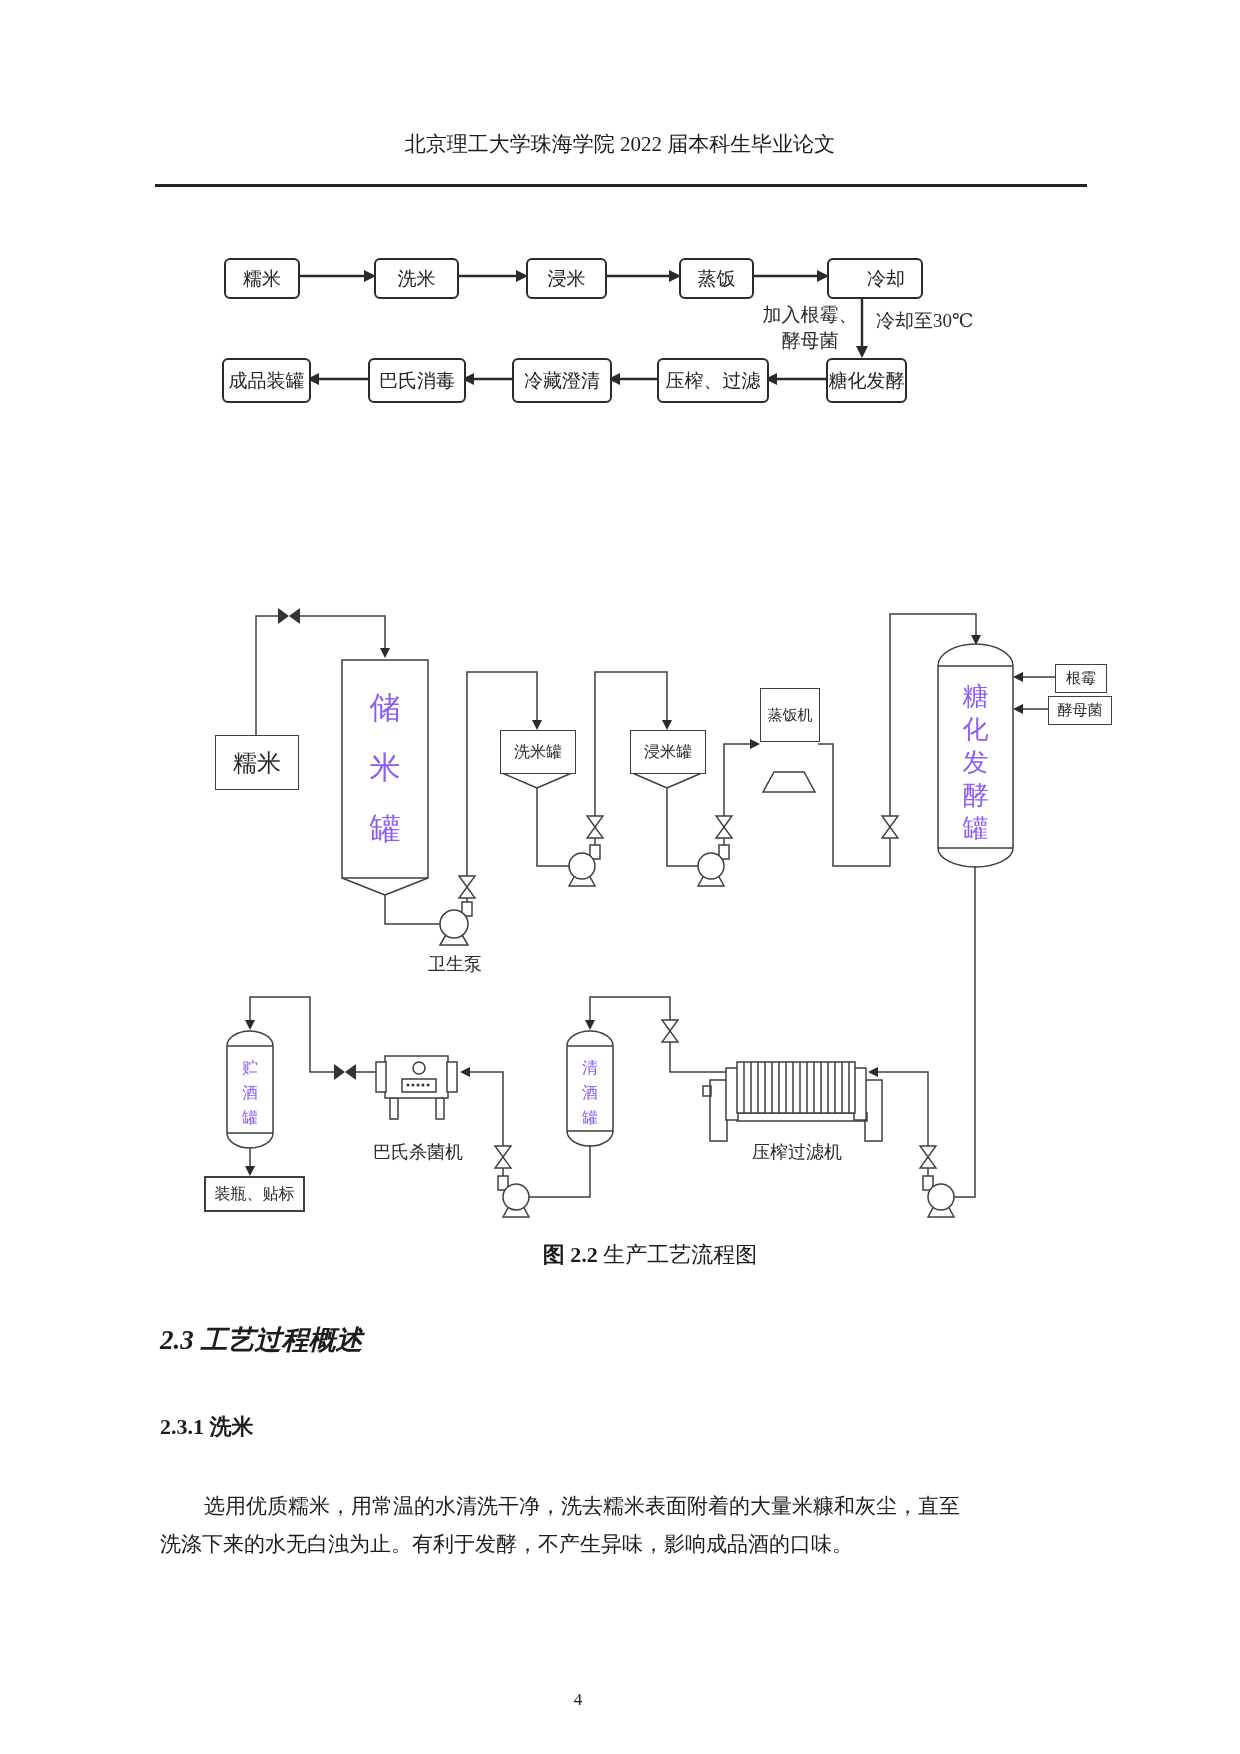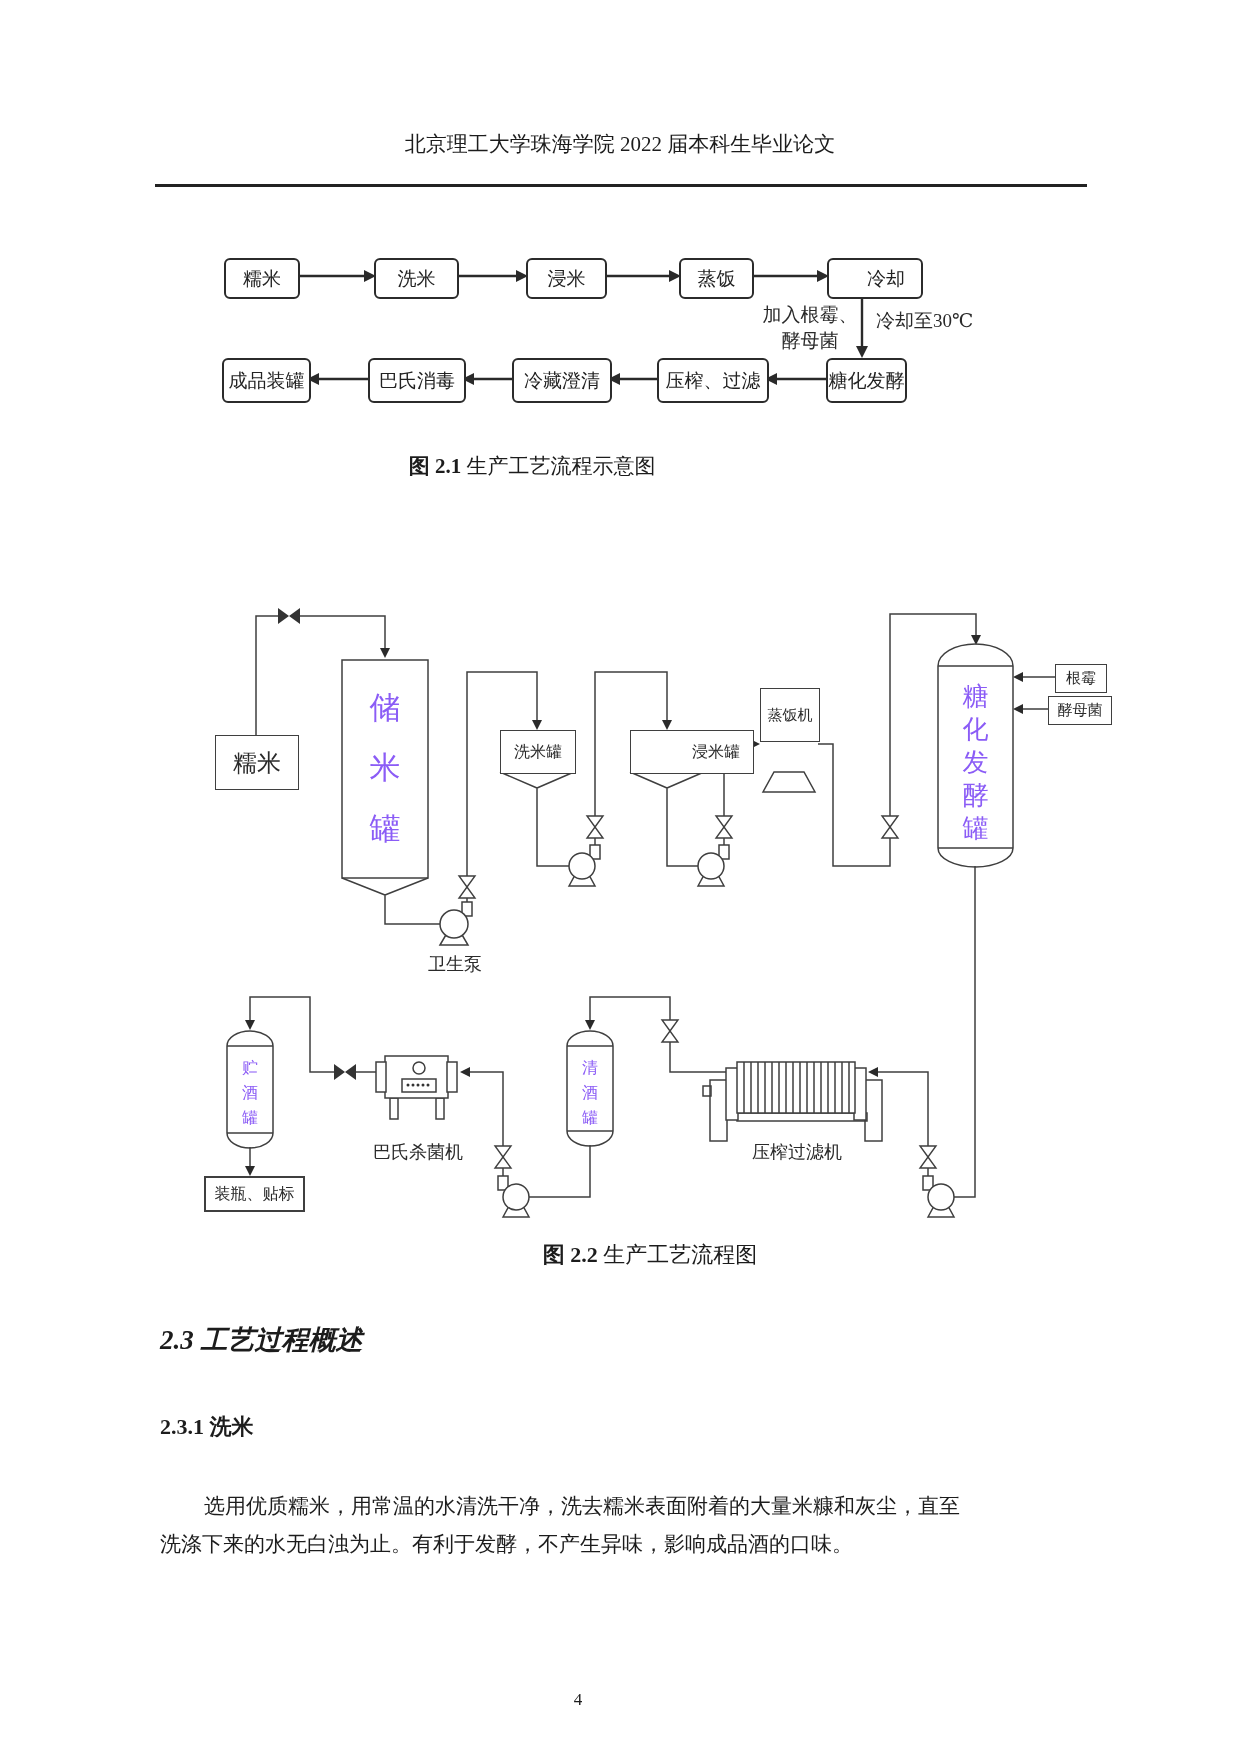--- a/index.html
+++ b/index.html
@@ -220,35 +220,31 @@
   <div class="fbox" style="left:512px;top:358px;width:96px;height:41px;">
       <span>冷藏澄清</span>
     </div>
   <div class="fbox" style="left:657px;top:358px;width:108px;height:41px;">
       <span>压榨、过滤</span>
     </div>
   <div class="fbox" style="left:826px;top:358px;width:77px;height:41px;">
       <span>糖化发酵</span>
     </div>
 
-  <div class="abs center" style="left:332px;top:452px;width:400px;font-size:21px;">
-    <span class="bold">图 2.1</span>
-    <span>生产工艺流程示意图</span>
-  </div>
 
 
   <div class="ebox" style="left:215px;top:735px;width:82px;height:53px;font-size:24px;">
       <span>糯米</span>
     </div>
   <div class="vtext" style="left:368px;top:678px;width:34px;font-size:31px;line-height:1.95;">储米罐</div>
   <div class="lbl center" style="left:413px;top:952px;width:84px;font-size:18px;">卫生泵</div>
   <div class="ebox" style="left:500px;top:730px;width:74px;height:42px;font-size:16px;">
       <span>洗米罐</span>
     </div>
-  <div class="ebox" style="left:630px;top:730px;width:74px;height:42px;font-size:16px;padding-left:48px;">
+  <div class="ebox" style="left:630px;top:730px;width:74px;height:42px;font-size:16px;">
       <span>浸米罐</span>
     </div>
   <div class="ebox" style="left:760px;top:688px;width:58px;height:52px;font-size:15px;">
       <span>蒸饭机</span>
     </div>
   <div class="vtext" style="left:961px;top:680px;width:29px;font-size:26px;line-height:1.27;">糖化发酵罐</div>
   <div class="ebox" style="left:1055px;top:664px;width:50px;height:27px;font-size:15px;">
       <span>根霉</span>
     </div>
   <div class="ebox" style="left:1048px;top:696px;width:62px;height:27px;font-size:15px;">

